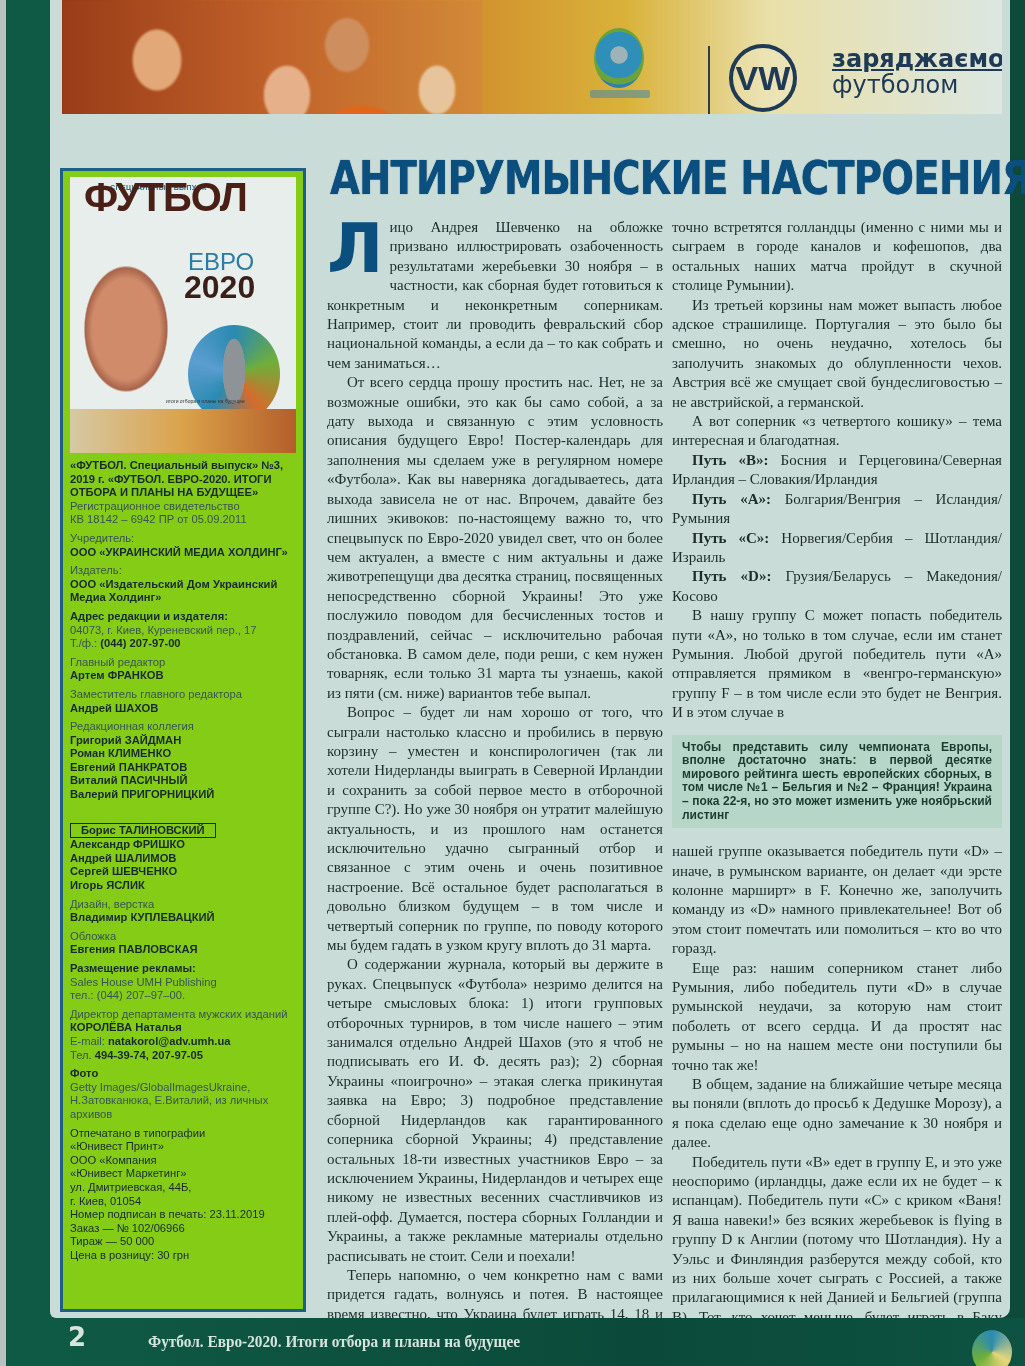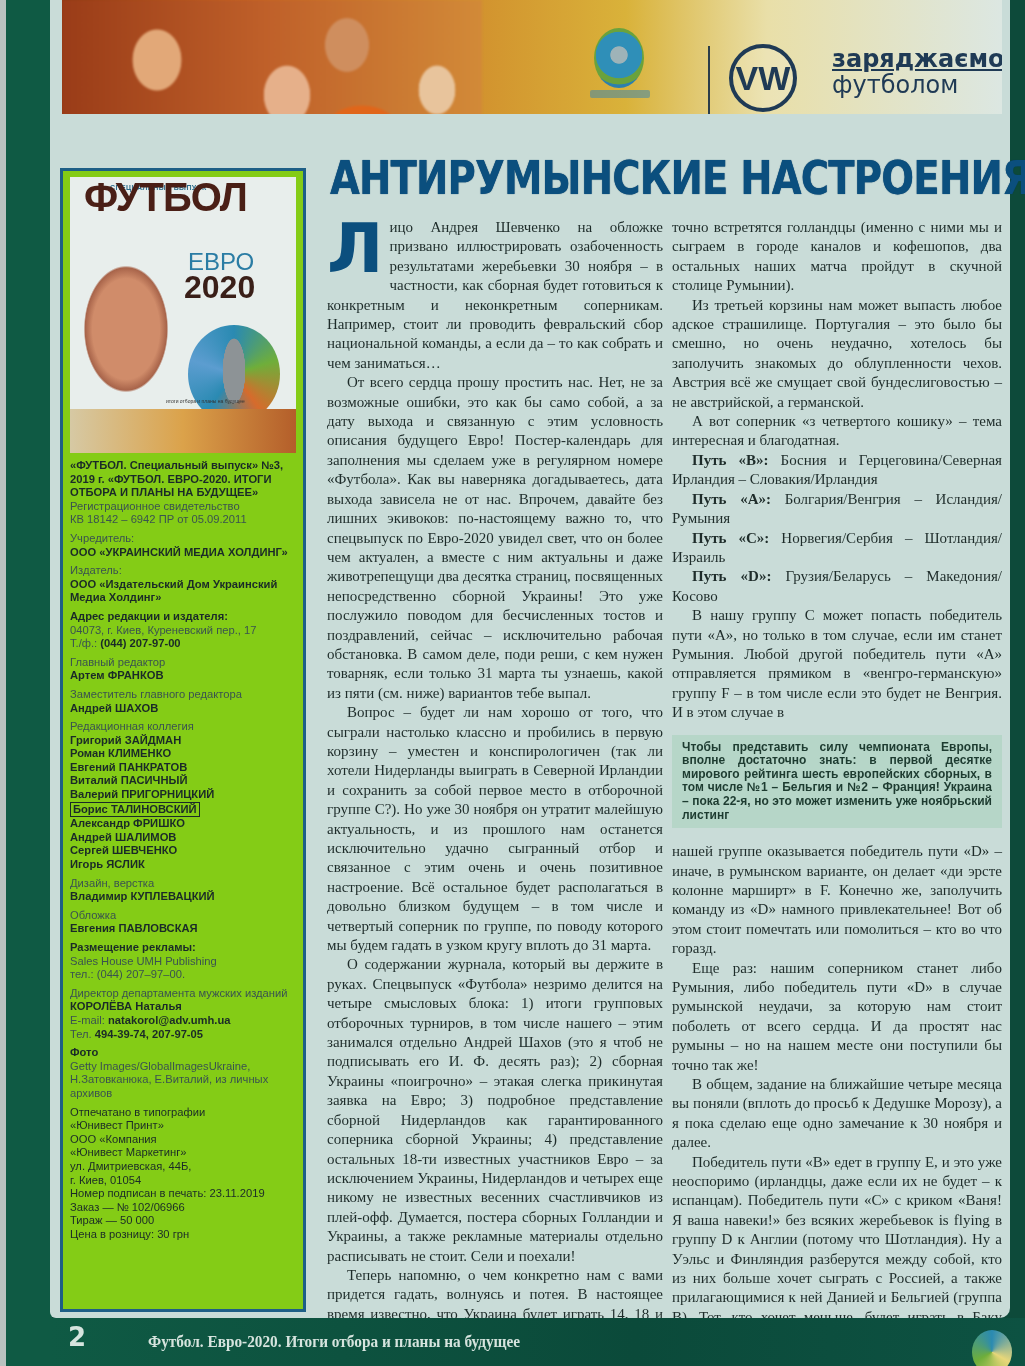--- a/index.html
+++ b/index.html
@@ -90,21 +90,21 @@
     background: radial-gradient(ellipse 14px 40px at 46px 46px, #8d9396 0 80%, transparent 82%),
                 conic-gradient(#2a8ab2, #6fae3a, #d66b2c, #2a8ab2, #5c9dd0, #2a8ab2);
   }
   .cover .bottom-strip { position:absolute; left: 0; top: 232px; width: 226px; height: 44px;
     background: linear-gradient(90deg,#d6c9a4, #dba24a 50%, #b45e2a); }
   .cover .cover-caption { position:absolute; left: 96px; top: 218px; font-size: 5px; color:#333; }
 
   .imp-block { margin-bottom: 5px; }
   .imp-label { color: #3a5350; }
   .imp-bold { font-weight: bold; }
-  .boxed { display:inline-block; border: 1px solid #1a2a28; padding: 0 2px; }
+  .boxed { display:inline-block; border: 1px solid #1a2a28; padding: 0 10px; margin-top: 21px; }
 
   
   .headline {
     position: absolute; left: 330px; top: 148px; width: 670px;
     font-family: "DejaVu Sans", sans-serif; font-weight: bold;
     font-size: 46px; line-height: 60px; color: #0b4f7e;
     letter-spacing: -1px; transform: scaleX(0.84); transform-origin: left center;
     white-space: nowrap; text-shadow: 0 0 1px #0a3a5e;
   }
 

